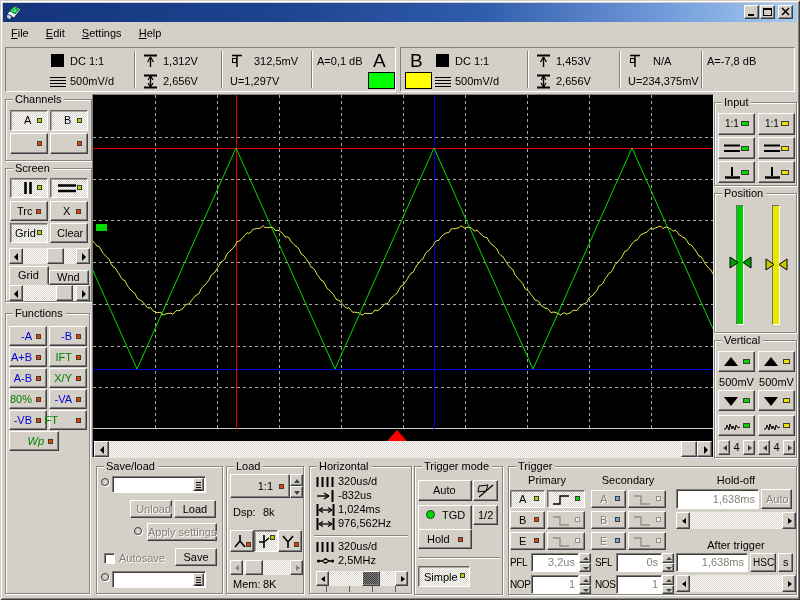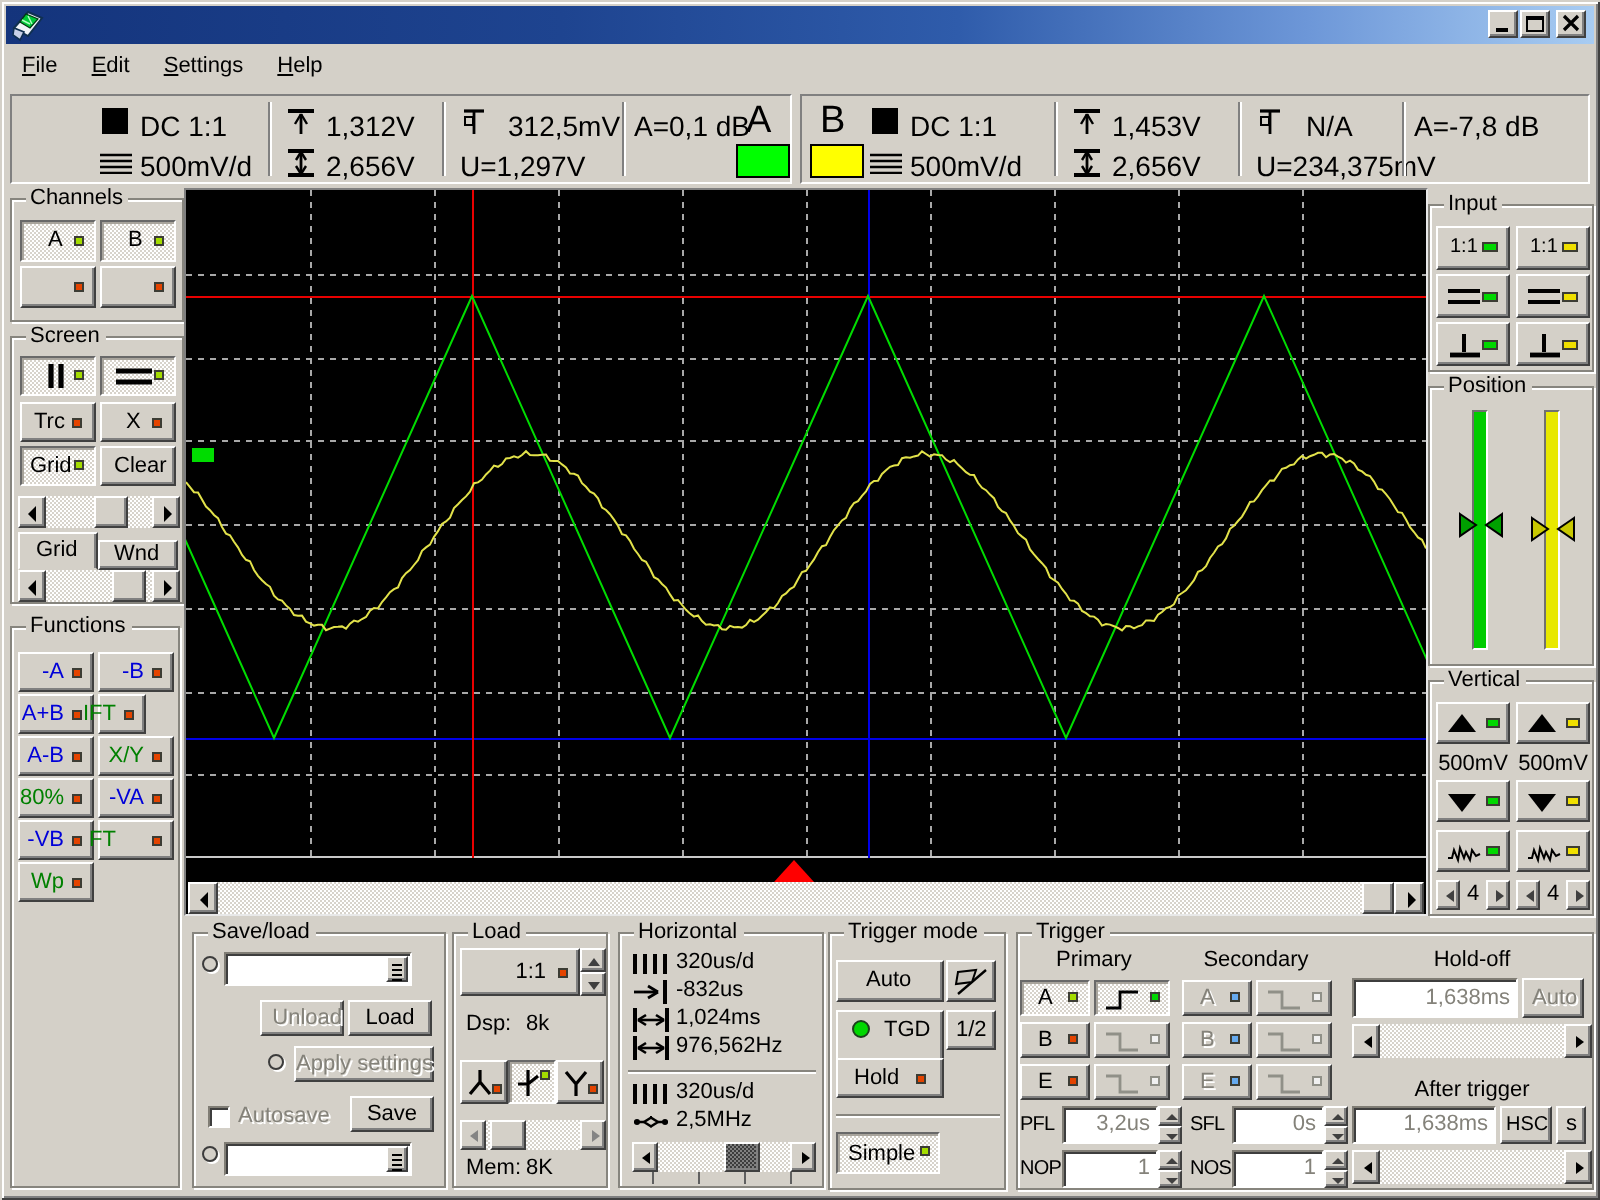--- a/index.html
+++ b/index.html
@@ -14,21 +14,21 @@
   .title-text{color:#fff;font-weight:bold;font-size:13px;margin-left:22px;letter-spacing:0.2px;}
   .appicon{position:absolute;left:3px;top:1px;width:17px;height:17px;}
   .tb-btn{position:absolute;top:2px;width:16px;height:14px;background:#d4d0c8;
     border:1px solid;border-color:#fff #404040 #404040 #fff;box-shadow:inset -1px -1px 0 #808080;}
   .tb-btn .glyph{position:absolute;left:0;top:0;right:0;bottom:0;}
   
   .menubar{position:absolute;left:3px;top:22px;width:794px;height:23px;padding-left:1px;}
   .menu-item{display:inline-block;padding:5px 7px 3px 7px;font-size:11px;}
   
   .info-panel{position:absolute;top:47px;height:45px;border:1px solid;border-color:#808080 #fff #fff #808080;background:#d4d0c8;}
-  .info-panel .txt{position:absolute;font-size:14px;white-space:nowrap;}
+  .info-panel .txt{position:absolute;font-size:11px;white-space:nowrap;}
   .vsep{position:absolute;top:3px;bottom:3px;width:1px;background:#808080;box-shadow:1px 0 0 #fff;}
   .bigletter{position:absolute;font-size:19px;line-height:19px;}
   .swatch{position:absolute;border:1px solid #000;}
   
   .gb{position:absolute;border:1px solid #87857e;box-shadow:inset 1px 1px 0 #fff,1px 1px 0 #fff;}
   .gbl{position:absolute;top:-7px;left:7px;background:#d4d0c8;padding:0 3px 0 2px;font-size:11px;line-height:13px;white-space:nowrap;}
   
   .rb{position:absolute;background:#d4d0c8;border:1px solid;border-color:#fff #404040 #404040 #fff;
       box-shadow:inset -1px -1px 0 #808080;font-size:11px;}
   .pb{position:absolute;border:1px solid;border-color:#696969 #fff #fff #696969;box-shadow:inset 1px 1px 0 #a8a49c;
@@ -259,21 +259,21 @@
           <span class="led" style="right: 5px; top: 7px; background-color: rgb(228, 68, 0);"></span>
         </div>
         <div class="rb" style="left: 43px; top: 12px; width: 38px; height: 20px;">
           <span class="btnlabel" style="right: 14px; top: 3px; color: rgb(0, 0, 216);">-B</span>
           <span class="led" style="right: 5px; top: 7px; background-color: rgb(228, 68, 0);"></span>
         </div>
         <div class="rb" style="left: 3px; top: 33px; width: 38px; height: 20px;">
           <span class="btnlabel" style="right: 14px; top: 3px; color: rgb(0, 0, 216);">A+B</span>
           <span class="led" style="right: 5px; top: 7px; background-color: rgb(228, 68, 0);"></span>
         </div>
-        <div class="rb" style="left: 43px; top: 33px; width: 24px; height: 20px;">
+        <div class="rb" style="left: 43px; top: 33px; width: 38px; height: 20px;">
           <span class="btnlabel" style="right: 14px; top: 3px; color: rgb(0, 128, 0);">IFT</span>
           <span class="led" style="right: 5px; top: 7px; background-color: rgb(228, 68, 0);"></span>
         </div>
         <div class="rb" style="left: 3px; top: 54px; width: 38px; height: 20px;">
           <span class="btnlabel" style="right: 14px; top: 3px; color: rgb(0, 0, 216);">A-B</span>
           <span class="led" style="right: 5px; top: 7px; background-color: rgb(228, 68, 0);"></span>
         </div>
         <div class="rb" style="left: 43px; top: 54px; width: 38px; height: 20px;">
           <span class="btnlabel" style="right: 14px; top: 3px; color: rgb(0, 128, 0);">X/Y</span>
           <span class="led" style="right: 5px; top: 7px; background-color: rgb(228, 68, 0);"></span>
@@ -287,21 +287,21 @@
           <span class="led" style="right: 5px; top: 7px; background-color: rgb(228, 68, 0);"></span>
         </div>
         <div class="rb" style="left: 3px; top: 96px; width: 38px; height: 20px;">
           <span class="btnlabel" style="right: 14px; top: 3px; color: rgb(0, 0, 216);">-VB</span>
           <span class="led" style="right: 5px; top: 7px; background-color: rgb(228, 68, 0);"></span>
         </div>
         <div class="rb" style="left: 43px; top: 96px; width: 38px; height: 20px;">
           <span class="btnlabel" style="right: 28px; top: 3px; color: rgb(0, 128, 0);">FT</span>
           <span class="led" style="right: 5px; top: 7px; background-color: rgb(228, 68, 0);"></span>
         </div>
-        <div class="rb" style="left: 3px; top: 117px; width: 38px; height: 20px;">
+        <div class="rb" style="left: 3px; top: 117px; width: 50px; height: 20px; font-style: italic;">
           <span class="btnlabel" style="right: 14px; top: 3px; color: rgb(0, 128, 0);">Wp</span>
           <span class="led" style="right: 5px; top: 7px; background-color: rgb(228, 68, 0);"></span>
         </div>
       </div>
   </div>
 
   <div id="scope">
     <div id="scope-plot">
       <svg id="scope-svg" width="620" height="334">
           <line x1="62.5" y1="0" x2="62.5" y2="334" stroke="#a8a8a8" stroke-width="1" stroke-dasharray="3 3" shape-rendering="crispEdges"></line>

